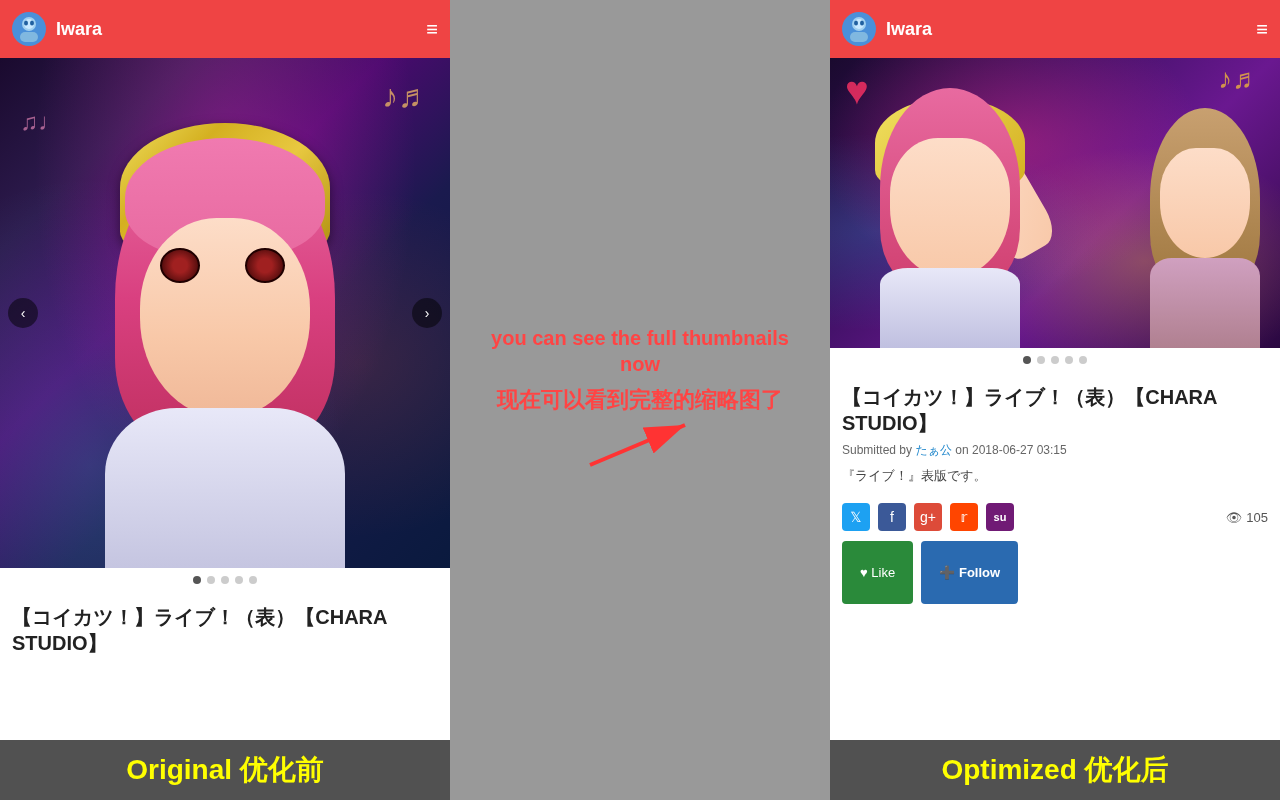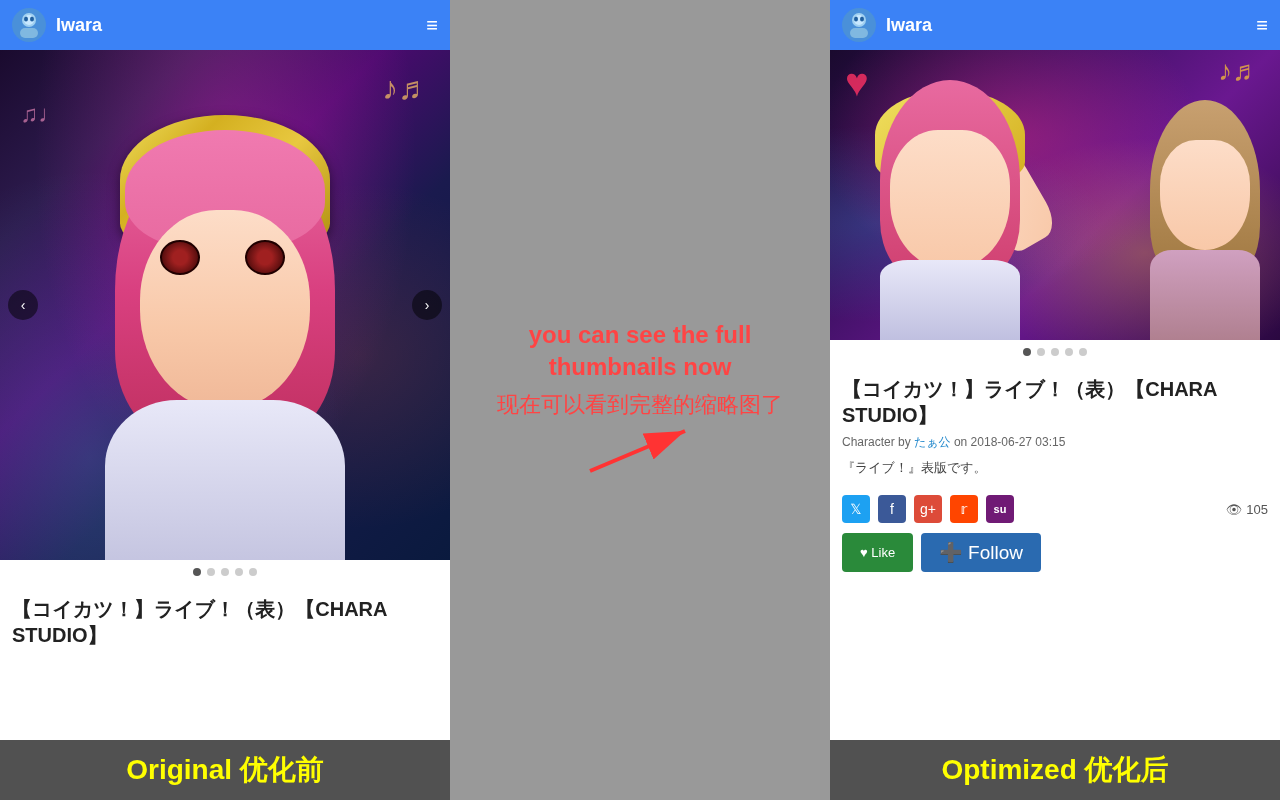--- a/index.html
+++ b/index.html
@@ -40,22 +40,22 @@
       display: flex;
       align-items: center;
       justify-content: center;
       position: relative;
       background: #999;
       z-index: 10;
     }
 
     
     .navbar {
-      background: #3b82f6;
-      height: 50px;
+      background: #ef4444;
+      height: 58px;
       display: flex;
       align-items: center;
       padding: 0 12px;
       gap: 10px;
     }
     .navbar-avatar {
       width: 34px;
       height: 34px;
       border-radius: 50%;
       overflow: hidden;
@@ -472,24 +472,25 @@
       border: none;
       padding: 8px 18px;
       border-radius: 4px;
       font-size: 13px;
       cursor: pointer;
     }
     .btn-follow {
       background: #2a6ab0;
       color: #fff;
       border: none;
-      padding: 8px 18px;
+      padding: 24px 18px;
       border-radius: 4px;
-      font-size: 19px;
+      font-size: 13px;
       cursor: pointer;
+      font-weight: bold;
     }
 
     
     .bottom-label {
       height: 60px;
       display: flex;
       align-items: center;
       justify-content: center;
       font-size: 28px;
       font-weight: bold;
@@ -497,29 +498,29 @@
       background: rgba(50,50,50,0.85);
     }
 
     
     .annotation-box {
       text-align: center;
       padding: 20px;
     }
     .annotation-text-en {
       color: #ff4444;
-      font-size: 24px;
+      font-size: 20px;
       font-weight: bold;
       line-height: 1.3;
       margin-bottom: 8px;
     }
     .annotation-text-zh {
       color: #ff4444;
       font-size: 22px;
-      font-weight: normal;
+      font-weight: bold;
       line-height: 1.4;
     }
     .arrow-svg {
       display: block;
       margin: 0 auto;
     }
   </style>
 </head>
 <body>
 
@@ -640,21 +641,21 @@
     <div class="dot active"></div>
     <div class="dot"></div>
     <div class="dot"></div>
     <div class="dot"></div>
     <div class="dot"></div>
   </div>
 
   <div class="video-info">
     <div class="video-title">【コイカツ！】ライブ！（表）【CHARA STUDIO】</div>
     <div class="submitted-by">
-      <span>Character by </span><a>たぁ公</a><span> on 2018-06-27 03:15</span>
+      <span>Submitted by </span><a>たぁ公</a><span> on 2018-06-27 03:15</span>
     </div>
     <div class="description">『ライブ！』表版です。</div>
     <div class="social-row">
       <div class="social-icon social-twitter">𝕏</div>
       <div class="social-icon social-facebook">f</div>
       <div class="social-icon social-gplus">g+</div>
       <div class="social-icon social-reddit">𝕣</div>
       <div class="social-icon social-su">su</div>
       <div class="views-count">
         <span>👁</span>

